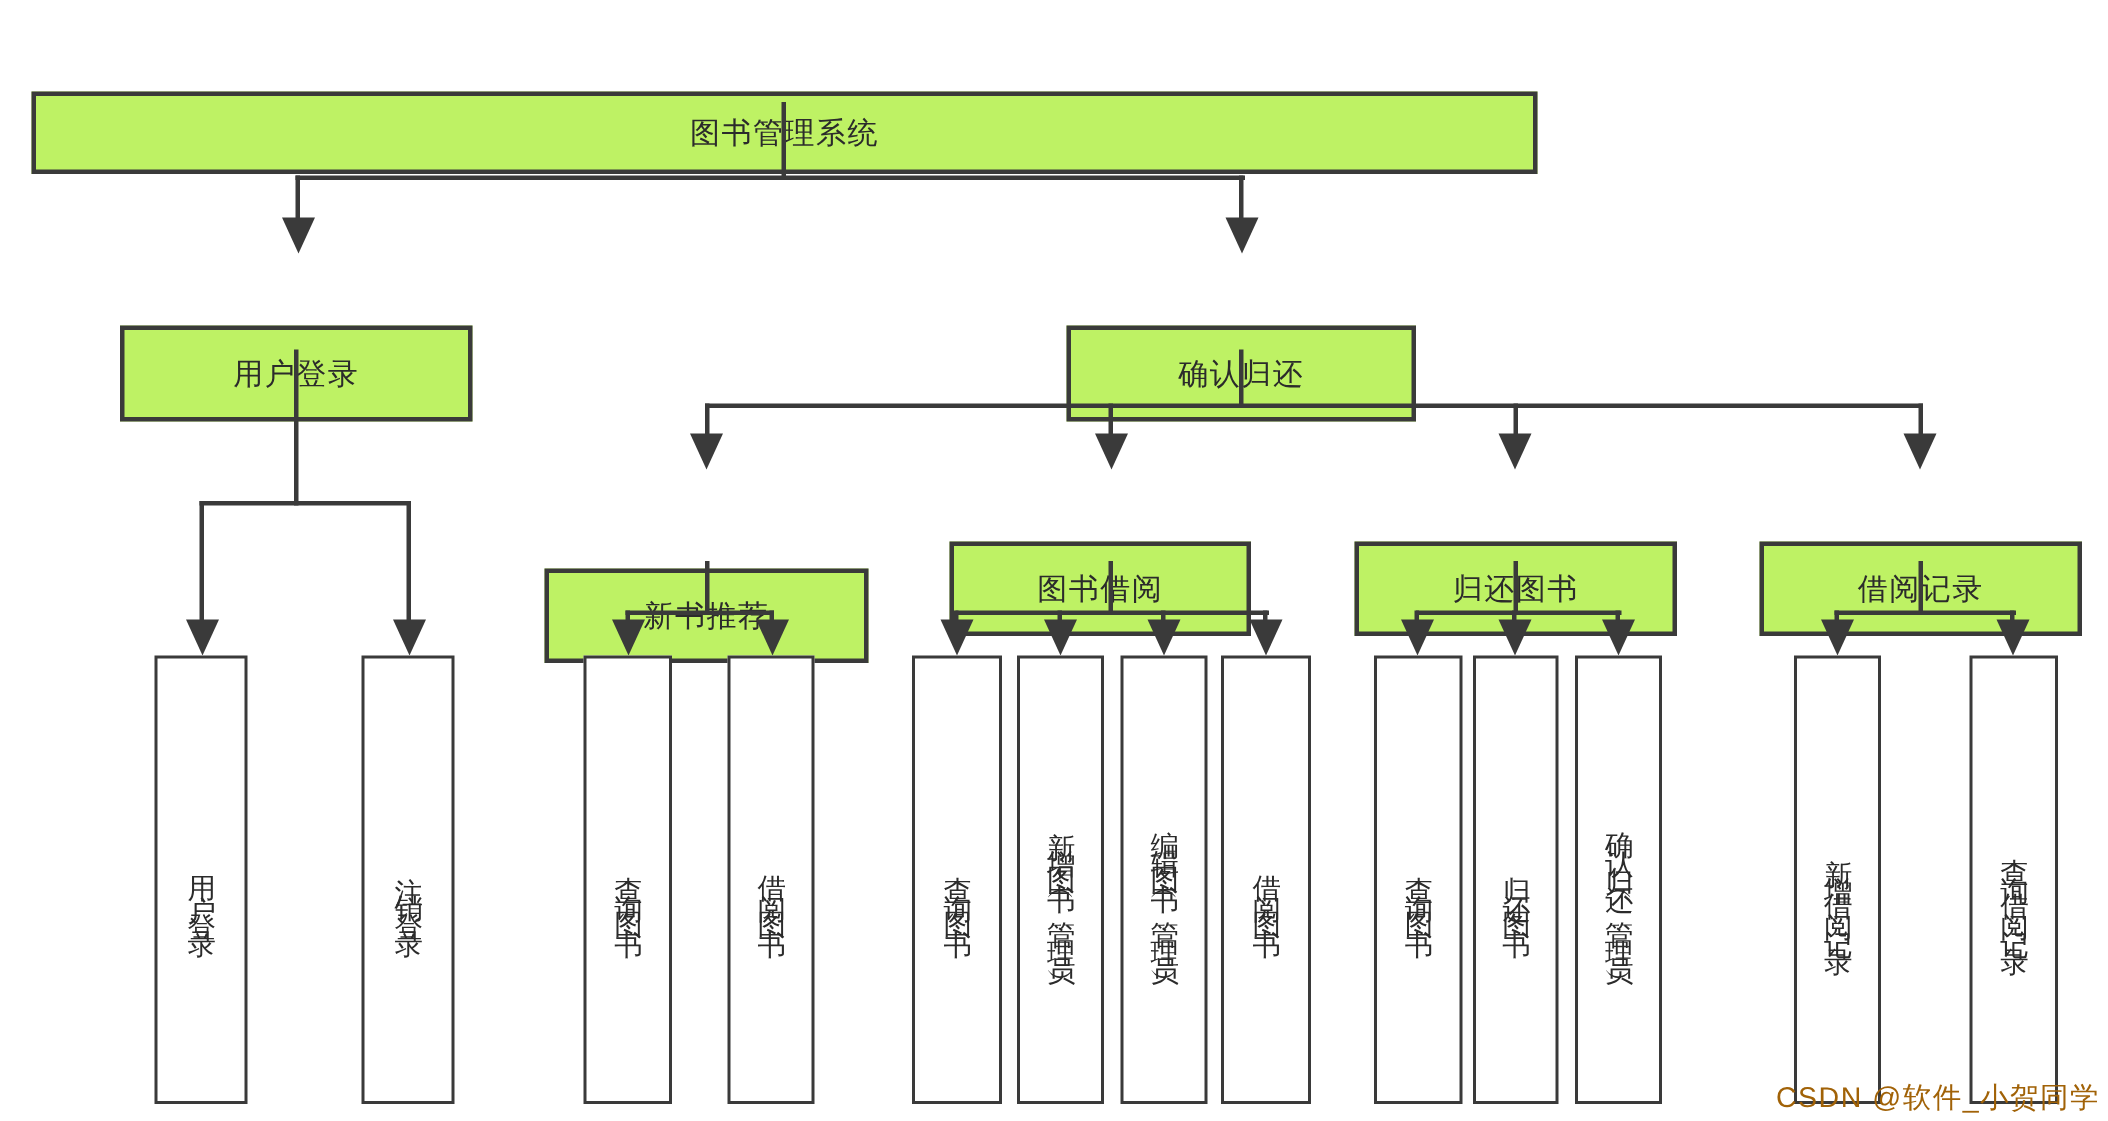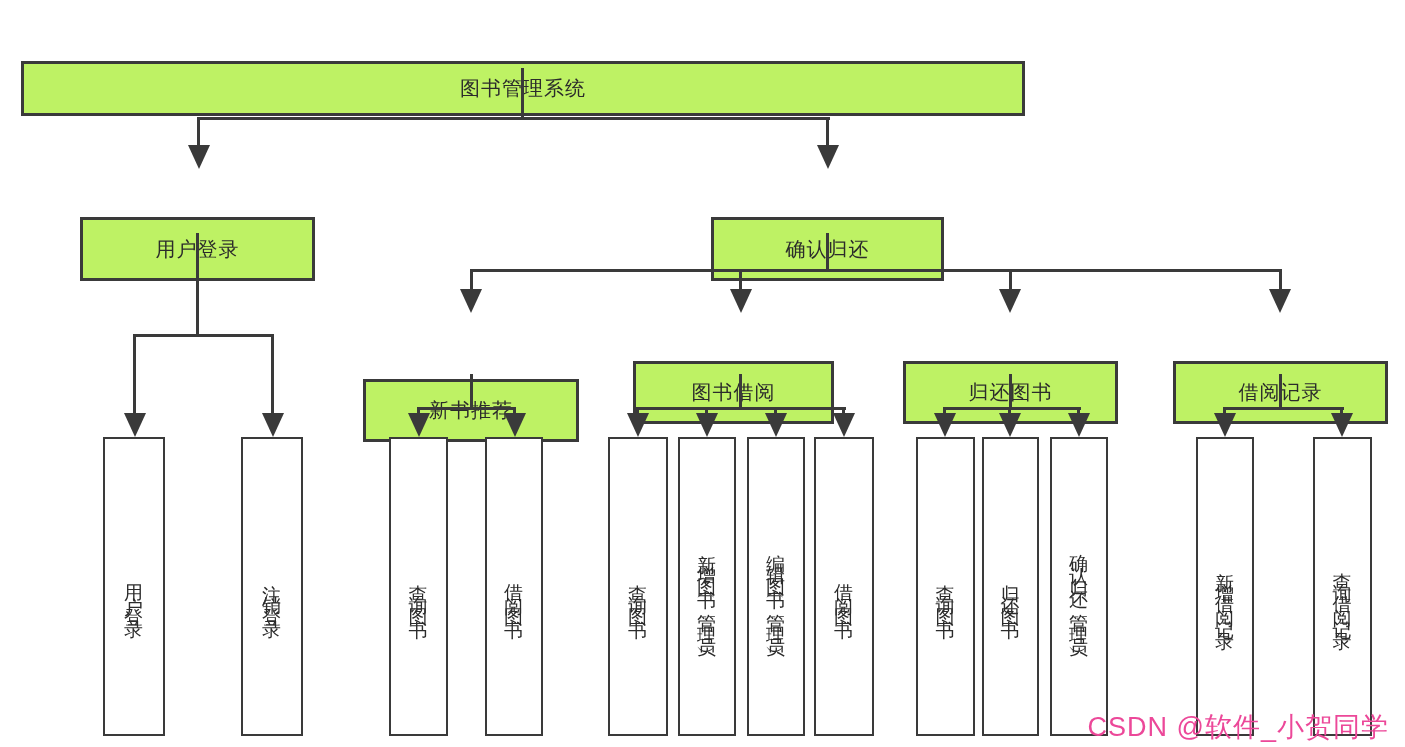--- a/index.html
+++ b/index.html
@@ -22,21 +22,21 @@
   }
   .vbox span{
     writing-mode:vertical-rl;text-orientation:mixed;
     letter-spacing:12px;padding-top:12px;line-height:1;
   }
   .vl{position:absolute;width:3px;background:#3a3a3a;}
   .hl{position:absolute;height:3px;background:#3a3a3a;}
   .ah{position:absolute;width:0;height:0;
       border-left:11px solid transparent;border-right:11px solid transparent;
       border-top:24px solid #3a3a3a;}
-  .wm{position:absolute;right:16px;bottom:2px;color:#ec4899;font-size:27px;
+  .wm{position:absolute;right:5px;bottom:2px;color:#a16207;font-size:19px;
       letter-spacing:1px;z-index:5;}
 </style>
 </head>
 <body>
 
 <div class="canvas">
 
   <div class="hbox" style="left:21px;top:13px;width:1004px;height:55px">
     <span>图书管理系统</span>
   </div>

